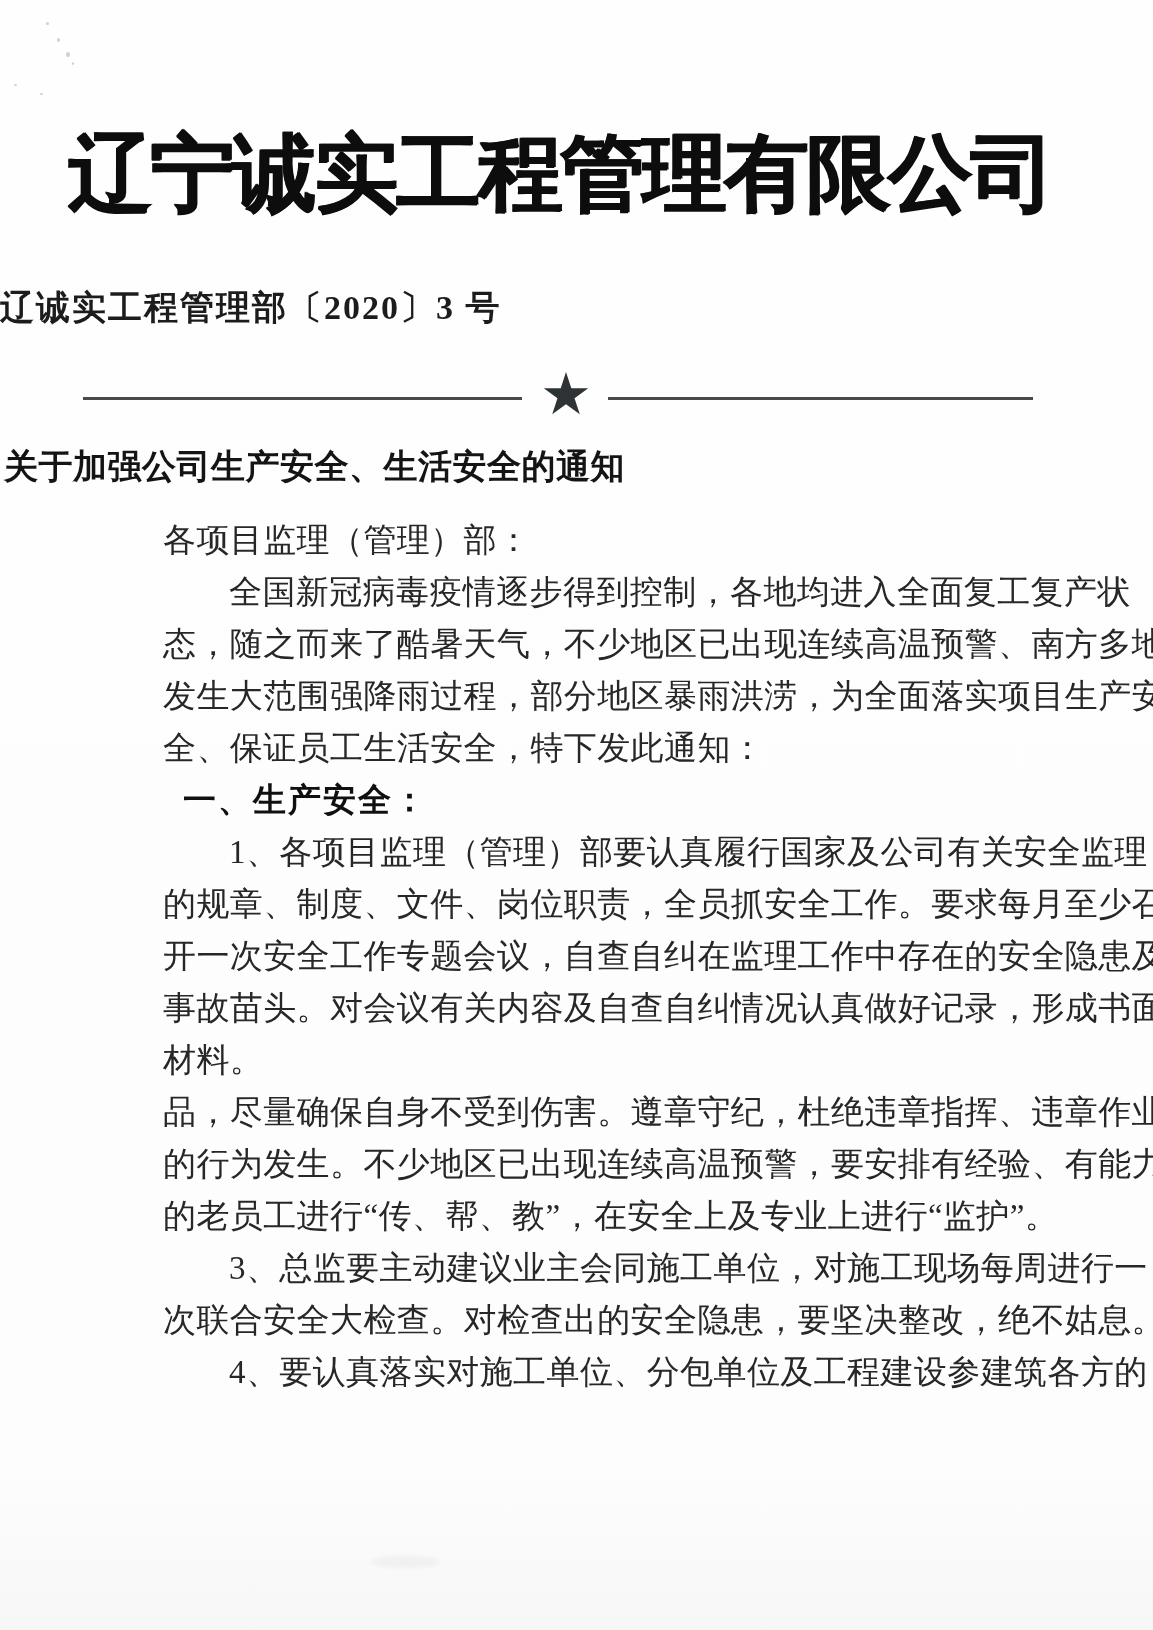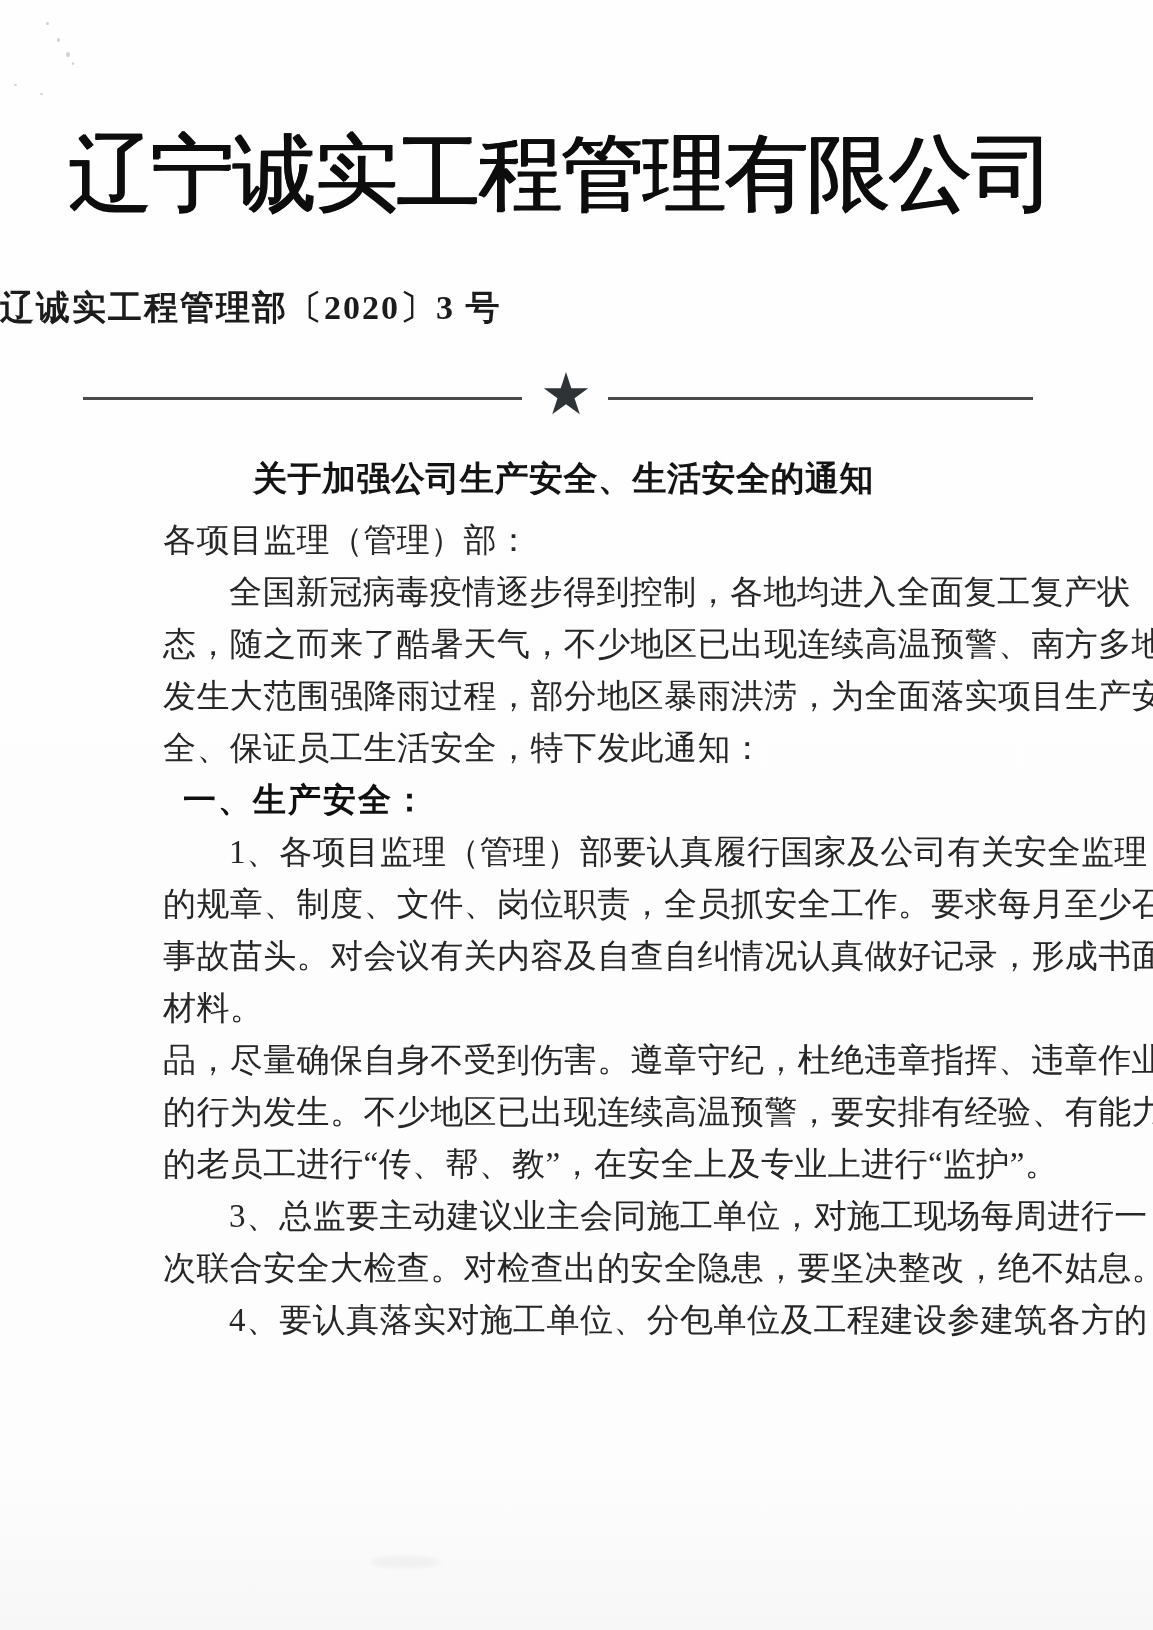--- a/index.html
+++ b/index.html
@@ -20,21 +20,21 @@
   
   .company-title {
     position: absolute;
     top: 118px;
     left: 0;
     width: 1120px;
     margin: 0;
     text-align: center;
     font-size: 84px;
     line-height: 112px;
-    font-weight: 400;
+    font-weight: 700;
     letter-spacing: -2px;
     color: #0d0d0d;
     text-shadow: 1.5px 0 0 #0d0d0d, 0 1px 0 #0d0d0d;
     white-space: nowrap;
   }
   
   .doc-number {
     position: absolute;
     top: 286px;
     left: 0;
@@ -74,22 +74,21 @@
     line-height: 62px;
     color: #2e3336;
     font-family: "DejaVu Sans", sans-serif;
   }
   
   .doc-title {
     position: absolute;
     top: 438px;
     left: 0;
     width: 1095px;
-    margin: 16px;
-    text-align: center;
+    margin: 4px;
     font-size: 34px;
     line-height: 50px;
     font-weight: 700;
     color: #141414;
     letter-spacing: 0.5px;
     white-space: nowrap;
   }
   
   .body-text {
     position: absolute;
@@ -160,20 +159,21 @@
 
   <div class="body-text">
     <div class="bline">各项目监理（管理）部：</div>
     <div class="bline indent">全国新冠病毒疫情逐步得到控制，各地均进入全面复工复产状</div>
     <div class="bline">态，随之而来了酷暑天气，不少地区已出现连续高温预警、南方多地</div>
     <div class="bline">发生大范围强降雨过程，部分地区暴雨洪涝，为全面落实项目生产安</div>
     <div class="bline">全、保证员工生活安全，特下发此通知：</div>
     <div class="bline heading">一、生产安全：</div>
     <div class="bline indent">1、各项目监理（管理）部要认真履行国家及公司有关安全监理</div>
     <div class="bline">的规章、制度、文件、岗位职责，全员抓安全工作。要求每月至少召</div>
+    <div class="bline">开一次安全工作专题会议，自查自纠在监理工作中存在的安全隐患及</div>
     <div class="bline">事故苗头。对会议有关内容及自查自纠情况认真做好记录，形成书面</div>
     <div class="bline">材料。</div>
     <div class="bline">品，尽量确保自身不受到伤害。遵章守纪，杜绝违章指挥、违章作业</div>
     <div class="bline">的行为发生。不少地区已出现连续高温预警，要安排有经验、有能力</div>
     <div class="bline">的老员工进行“传、帮、教”，在安全上及专业上进行“监护”。</div>
     <div class="bline indent">3、总监要主动建议业主会同施工单位，对施工现场每周进行一</div>
     <div class="bline">次联合安全大检查。对检查出的安全隐患，要坚决整改，绝不姑息。</div>
     <div class="bline indent">4、要认真落实对施工单位、分包单位及工程建设参建筑各方的</div>
   </div>
 

